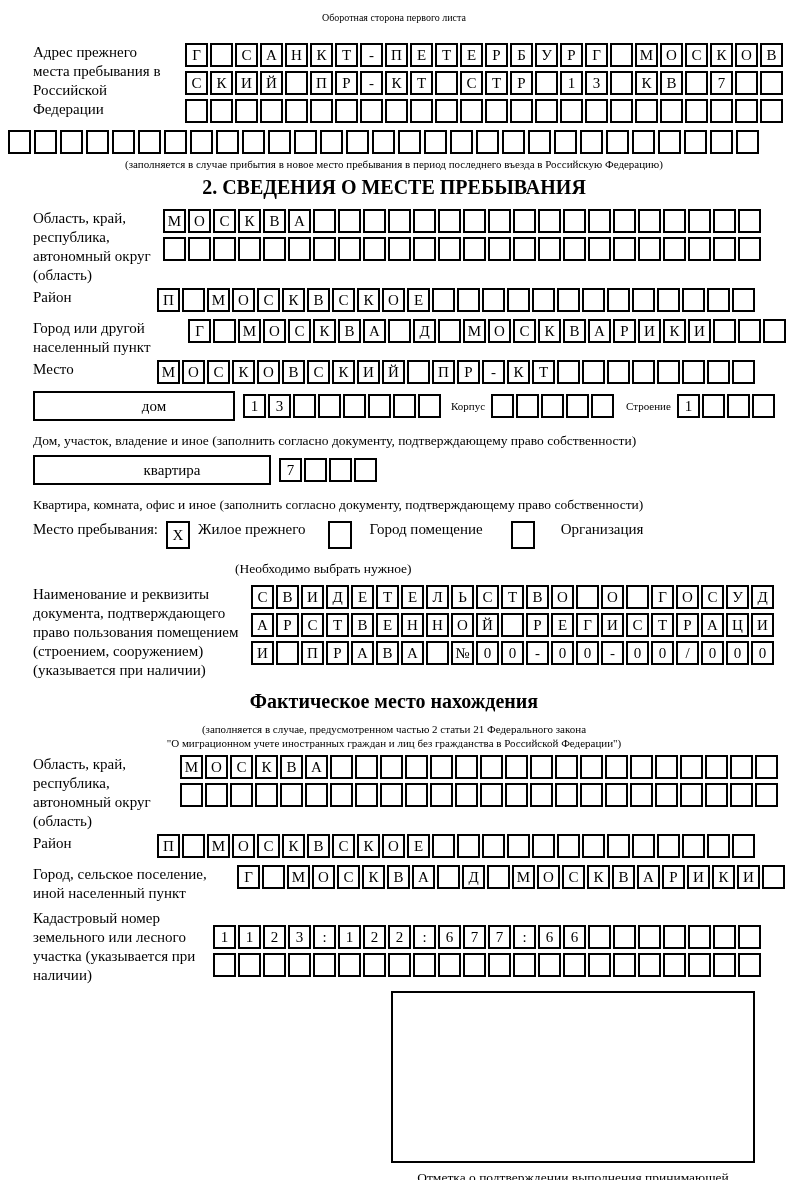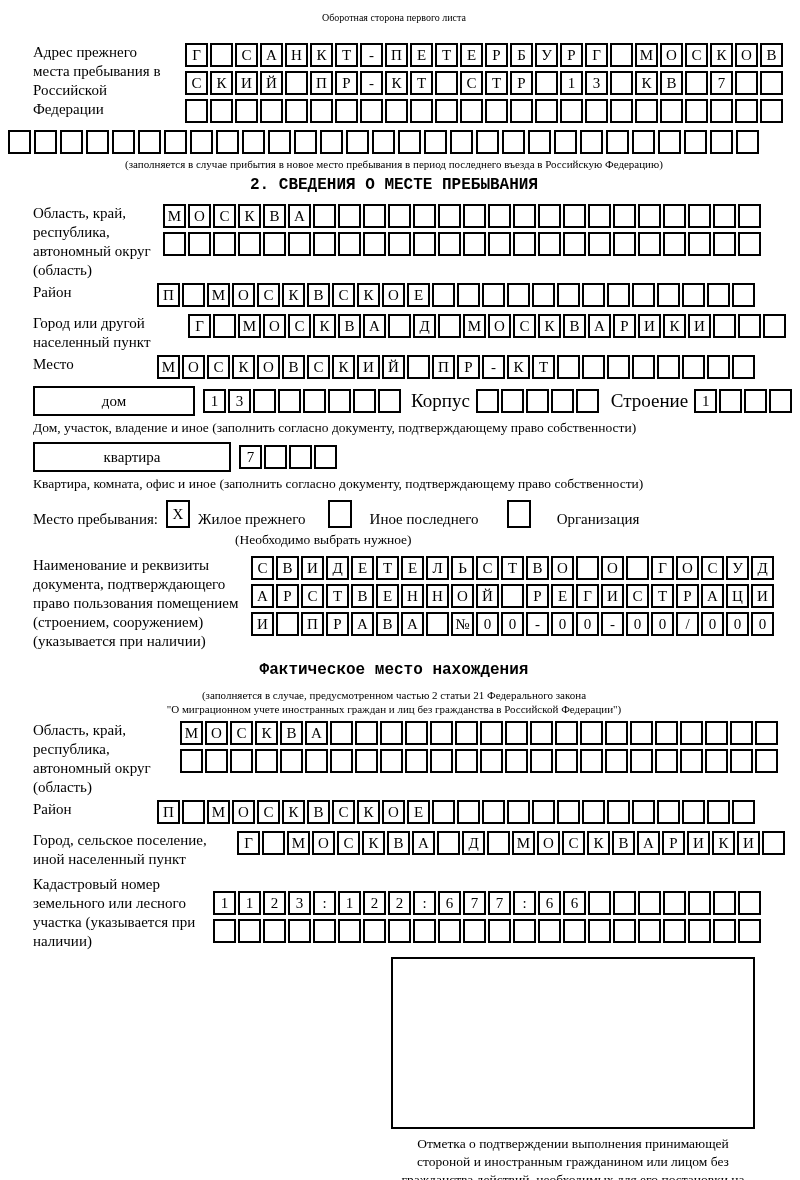--- a/index.html
+++ b/index.html
@@ -16,31 +16,31 @@
   .cells-block { margin-left:auto; }
 
   .cellrow { display:flex; gap:2px; margin-bottom:4px; justify-content:flex-end; }
   .cell {
     width:19px; height:20px; border:2px solid #000; flex:none;
     font-size:15px; line-height:20px; text-align:center; background:#fff;
   }
   .fullrow { margin-left:-25px; gap:3px; justify-content:flex-start; }
 
   .small-note { font-size:11px; text-align:center; margin:2px 0 6px 0; }
-  .left-note  { font-size:13.5px; margin:4px 0 6px 0; }
-  .sec-title  { font-size:16px; font-weight:bold; text-align:center; margin:6px 0 10px 0;font-family:Liberation Mono, monospace; }
+  .left-note  { font-size:13.5px; margin:12px 0 6px 0; }
+  .sec-title  { font-size:20px; font-weight:bold; text-align:center; margin:6px 0 10px 0; }
 
   .dom-line { display:flex; align-items:center; margin-bottom:4px; }
   .named-box {
     border:2px solid #000; height:26px; line-height:26px; text-align:center;
-    font-size:15px; flex:none; background:#fff;
+    font-size:15px; flex:none; background:#fff;padding-left:40px;
   }
-  .inline-lbl { font-size:19px; flex:none; }
-
-  .mesto-line { display:flex; align-items:flex-end; margin:8px 0 2px 0; font-size:15px; }
+  .inline-lbl { font-size:11px; flex:none; }
+
+  .mesto-line { display:flex; align-items:flex-start; margin:8px 0 2px 0; font-size:15px; }
   .checkbox {
     width:20px; height:24px; border:2px solid #000; flex:none;
     font-size:15px; line-height:24px; text-align:center; background:#fff;
   }
 
   .stamp-area { width:364px; margin-left:auto; margin-top:6px; }
   .stamp-box { width:360px; height:168px; border:2px solid #000; background:#fff; }
   .stamp-caption { font-size:13.5px; line-height:18px; text-align:center; margin-top:6px; }
 </style>
 </head>
@@ -361,21 +361,21 @@
         <span class="cell"></span>
       </div>
   </div>
   <div class="left-note">Квартира, комната, офис и иное (заполнить согласно документу, подтверждающему право собственности)</div>
 
   <div class="mesto-line">
     <span>Место пребывания:</span>
     <span class="checkbox" style="margin-left:8px">X</span>
     <span style="margin-left:8px">Жилое прежнего</span>
     <span class="checkbox" style="margin-left:22px"></span>
-    <span style="margin-left:18px">Иное последнего</span>
+    <span style="margin-left:18px">Город помещение</span>
     <span class="checkbox" style="margin-left:28px"></span>
     <span style="margin-left:26px">Организация</span>
   </div>
   <div class="left-note" style="margin-left:202px;margin-bottom:8px">(Необходимо выбрать нужное)</div>
 
   <div class="form-line">
     <div class="lbl" style="width:206px">Наименование и реквизиты документа, подтверждающего право пользования помещением (строением, сооружением) (указывается при наличии)</div>
     <div class="cells-block">
       <div class="cellrow">
           <span class="cell">С</span>

